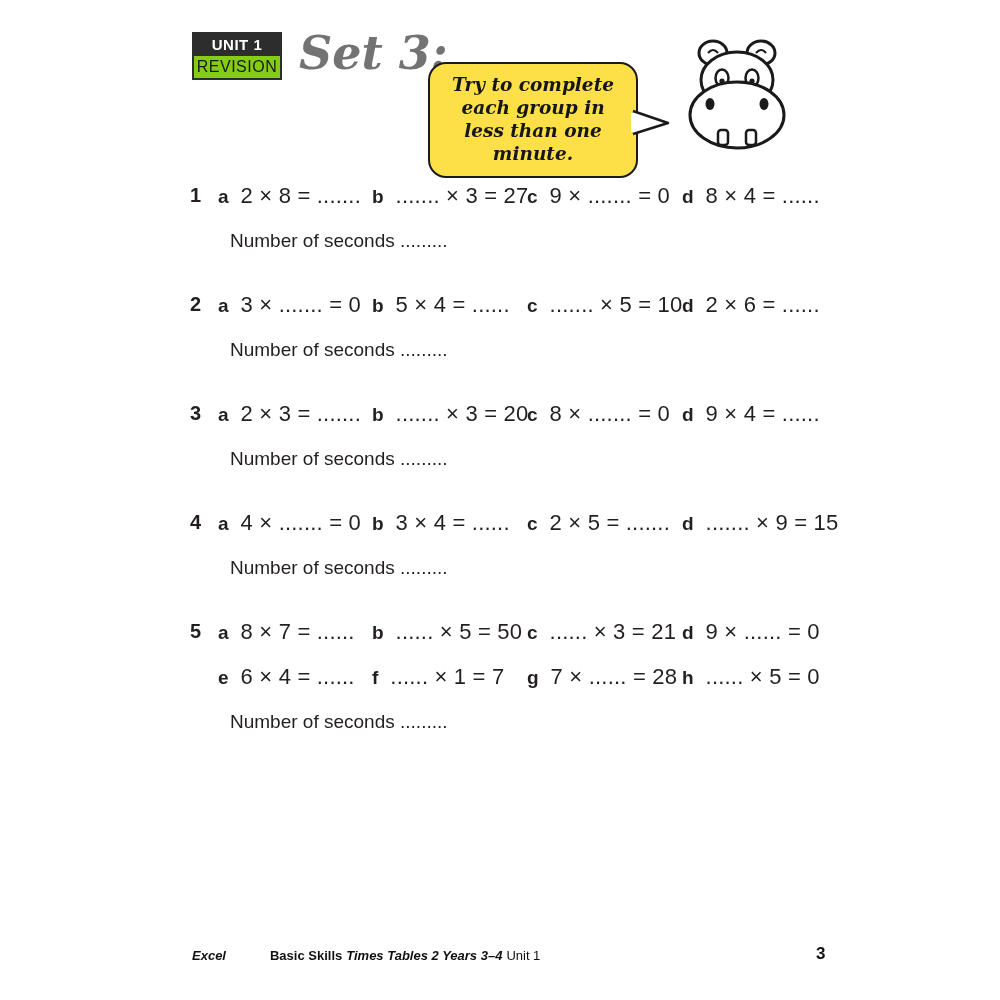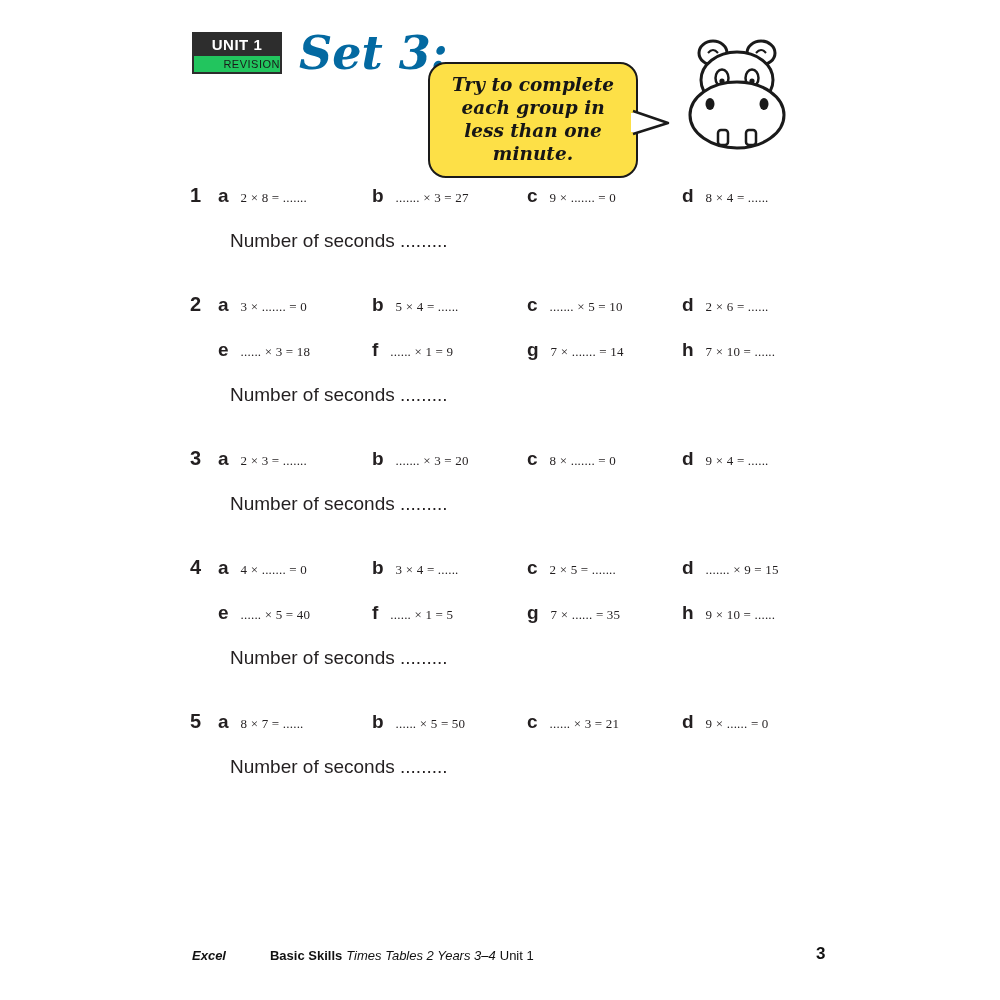--- a/index.html
+++ b/index.html
@@ -12,27 +12,27 @@
     overflow:hidden;
   }
 
   
   .badge { position:absolute; left:192px; top:32px; width:90px; text-align:center; }
   .badge-top {
     background:#2d2d2d; color:#ffffff; font-weight:bold; font-size:15px;
     padding:4px 0 3px; letter-spacing:.5px;
   }
   .badge-bottom {
-    border:2px solid #2d2d2d; border-top:none; background:#22c55e;
-    font-size:11px; padding:2px 0; letter-spacing:.5px; color:#1a1a1a;text-align:right;
+    border:2px solid #2d2d2d; border-top:none; background:#84cc16;
+    font-size:16px; padding:2px 0; letter-spacing:.5px; color:#1a1a1a;
   }
   .set-title {
     position:absolute; left:299px; top:26px;
     font-family:"DejaVu Serif", serif; font-style:italic; font-weight:bold;
-    font-size:46px; color:#0369a1;text-align:center;
+    font-size:46px; color:#737373;text-align:center;
   }
   .bubble {
     position:absolute; left:428px; top:62px; width:210px;
     border:2.5px solid #1a1a1a; border-radius:18px;
     padding:9px 12px 10px;
     text-align:center;
     font-family:"DejaVu Serif", serif; font-style:italic; font-weight:bold;
     font-size:18.5px; line-height:1.25; color:#161616;
     background:#fde047;
   }
@@ -45,30 +45,30 @@
   .row {
     display:grid;
     grid-template-columns:28px 154px 155px 155px 1fr;
     align-items:center;
     height:45px;
     font-size:19px;
   }
   .gnum { font-weight:bold; font-size:20px; }
   .cell { white-space:nowrap; }
   .lt { font-weight:bold; margin-right:12px; font-size:19px; }
-  .ex { font-size:13px; letter-spacing:.2px;font-family:Liberation Serif, serif; }
+  .ex { font-size:22px; letter-spacing:.2px; }
   .seconds {
     margin-left:40px; height:45px; line-height:45px; font-size:19px;
   }
 
   
   .footer { position:absolute; left:192px; top:948px; font-size:13px; white-space:nowrap; color:#111; }
   .f-serif-bi { font-family:Liberation Sans, sans-serif; font-style:italic; font-weight:bold; }
   .f-bold { font-weight:bold;margin-left:40px; }
-  .f-bi { font-style:italic; font-weight:normal;text-align:center; }
+  .f-bi { font-style:italic; font-weight:bold;text-align:center; }
   .f-reg { font-weight:normal; }
   .footer span { margin-right:4px; }
   .page-num { position:absolute; left:816px; top:944px; font-size:17px; font-weight:bold; color:#111; }
 </style>
 </head>
 <body>
 
 <div class="badge">
   <div class="badge-top">UNIT 1</div>
   <div class="badge-bottom">REVISION</div>
@@ -121,27 +121,20 @@
   </div>
 
   <div class="group">
     <div class="row">
       <span class="gnum">2</span>
       <span class="cell"><span class="lt">a</span><span class="ex">3 × ....... = 0</span></span>
       <span class="cell"><span class="lt">b</span><span class="ex">5 × 4 = ......</span></span>
       <span class="cell"><span class="lt">c</span><span class="ex">....... × 5 = 10</span></span>
       <span class="cell"><span class="lt">d</span><span class="ex">2 × 6 = ......</span></span>
     </div>
-    <div class="row">
-      <span class="gnum"></span>
-      <span class="cell"><span class="lt">e</span><span class="ex">...... × 3 = 18</span></span>
-      <span class="cell"><span class="lt">f</span><span class="ex">...... × 1 = 9</span></span>
-      <span class="cell"><span class="lt">g</span><span class="ex">7 × ....... = 14</span></span>
-      <span class="cell"><span class="lt">h</span><span class="ex">7 × 10 = ......</span></span>
-    </div>
     <div class="seconds">Number of seconds .........</div>
   </div>
 
   <div class="group">
     <div class="row">
       <span class="gnum">3</span>
       <span class="cell"><span class="lt">a</span><span class="ex">2 × 3 = .......</span></span>
       <span class="cell"><span class="lt">b</span><span class="ex">....... × 3 = 20</span></span>
       <span class="cell"><span class="lt">c</span><span class="ex">8 × ....... = 0</span></span>
       <span class="cell"><span class="lt">d</span><span class="ex">9 × 4 = ......</span></span>
@@ -150,37 +143,37 @@
   </div>
 
   <div class="group">
     <div class="row">
       <span class="gnum">4</span>
       <span class="cell"><span class="lt">a</span><span class="ex">4 × ....... = 0</span></span>
       <span class="cell"><span class="lt">b</span><span class="ex">3 × 4 = ......</span></span>
       <span class="cell"><span class="lt">c</span><span class="ex">2 × 5 = .......</span></span>
       <span class="cell"><span class="lt">d</span><span class="ex">....... × 9 = 15</span></span>
     </div>
-    <div class="row">
-      <span class="gnum"></span>
-      <span class="cell"><span class="lt">e</span><span class="ex">...... × 5 = 40</span></span>
-      <span class="cell"><span class="lt">f</span><span class="ex">...... × 1 = 5</span></span>
-      <span class="cell"><span class="lt">g</span><span class="ex">7 × ...... = 35</span></span>
-      <span class="cell"><span class="lt">h</span><span class="ex">9 × 10 = ......</span></span>
-    </div>
     <div class="seconds">Number of seconds .........</div>
   </div>
 
   <div class="group">
     <div class="row">
       <span class="gnum">5</span>
       <span class="cell"><span class="lt">a</span><span class="ex">8 × 7 = ......</span></span>
       <span class="cell"><span class="lt">b</span><span class="ex">...... × 5 = 50</span></span>
       <span class="cell"><span class="lt">c</span><span class="ex">...... × 3 = 21</span></span>
       <span class="cell"><span class="lt">d</span><span class="ex">9 × ...... = 0</span></span>
+    </div>
+    <div class="row">
+      <span class="gnum"></span>
+      <span class="cell"><span class="lt">e</span><span class="ex">6 × 4 = ......</span></span>
+      <span class="cell"><span class="lt">f</span><span class="ex">...... × 1 = 7</span></span>
+      <span class="cell"><span class="lt">g</span><span class="ex">7 × ...... = 28</span></span>
+      <span class="cell"><span class="lt">h</span><span class="ex">...... × 5 = 0</span></span>
     </div>
     <div class="seconds">Number of seconds .........</div>
   </div>
 
 </div>
 
 <div class="footer">
   <span class="f-serif-bi">Excel</span><span class="f-bold">Basic Skills</span><span class="f-bi">Times Tables 2 Years 3–4</span><span class="f-reg">Unit 1</span>
 </div>
 <div class="page-num">3</div>

